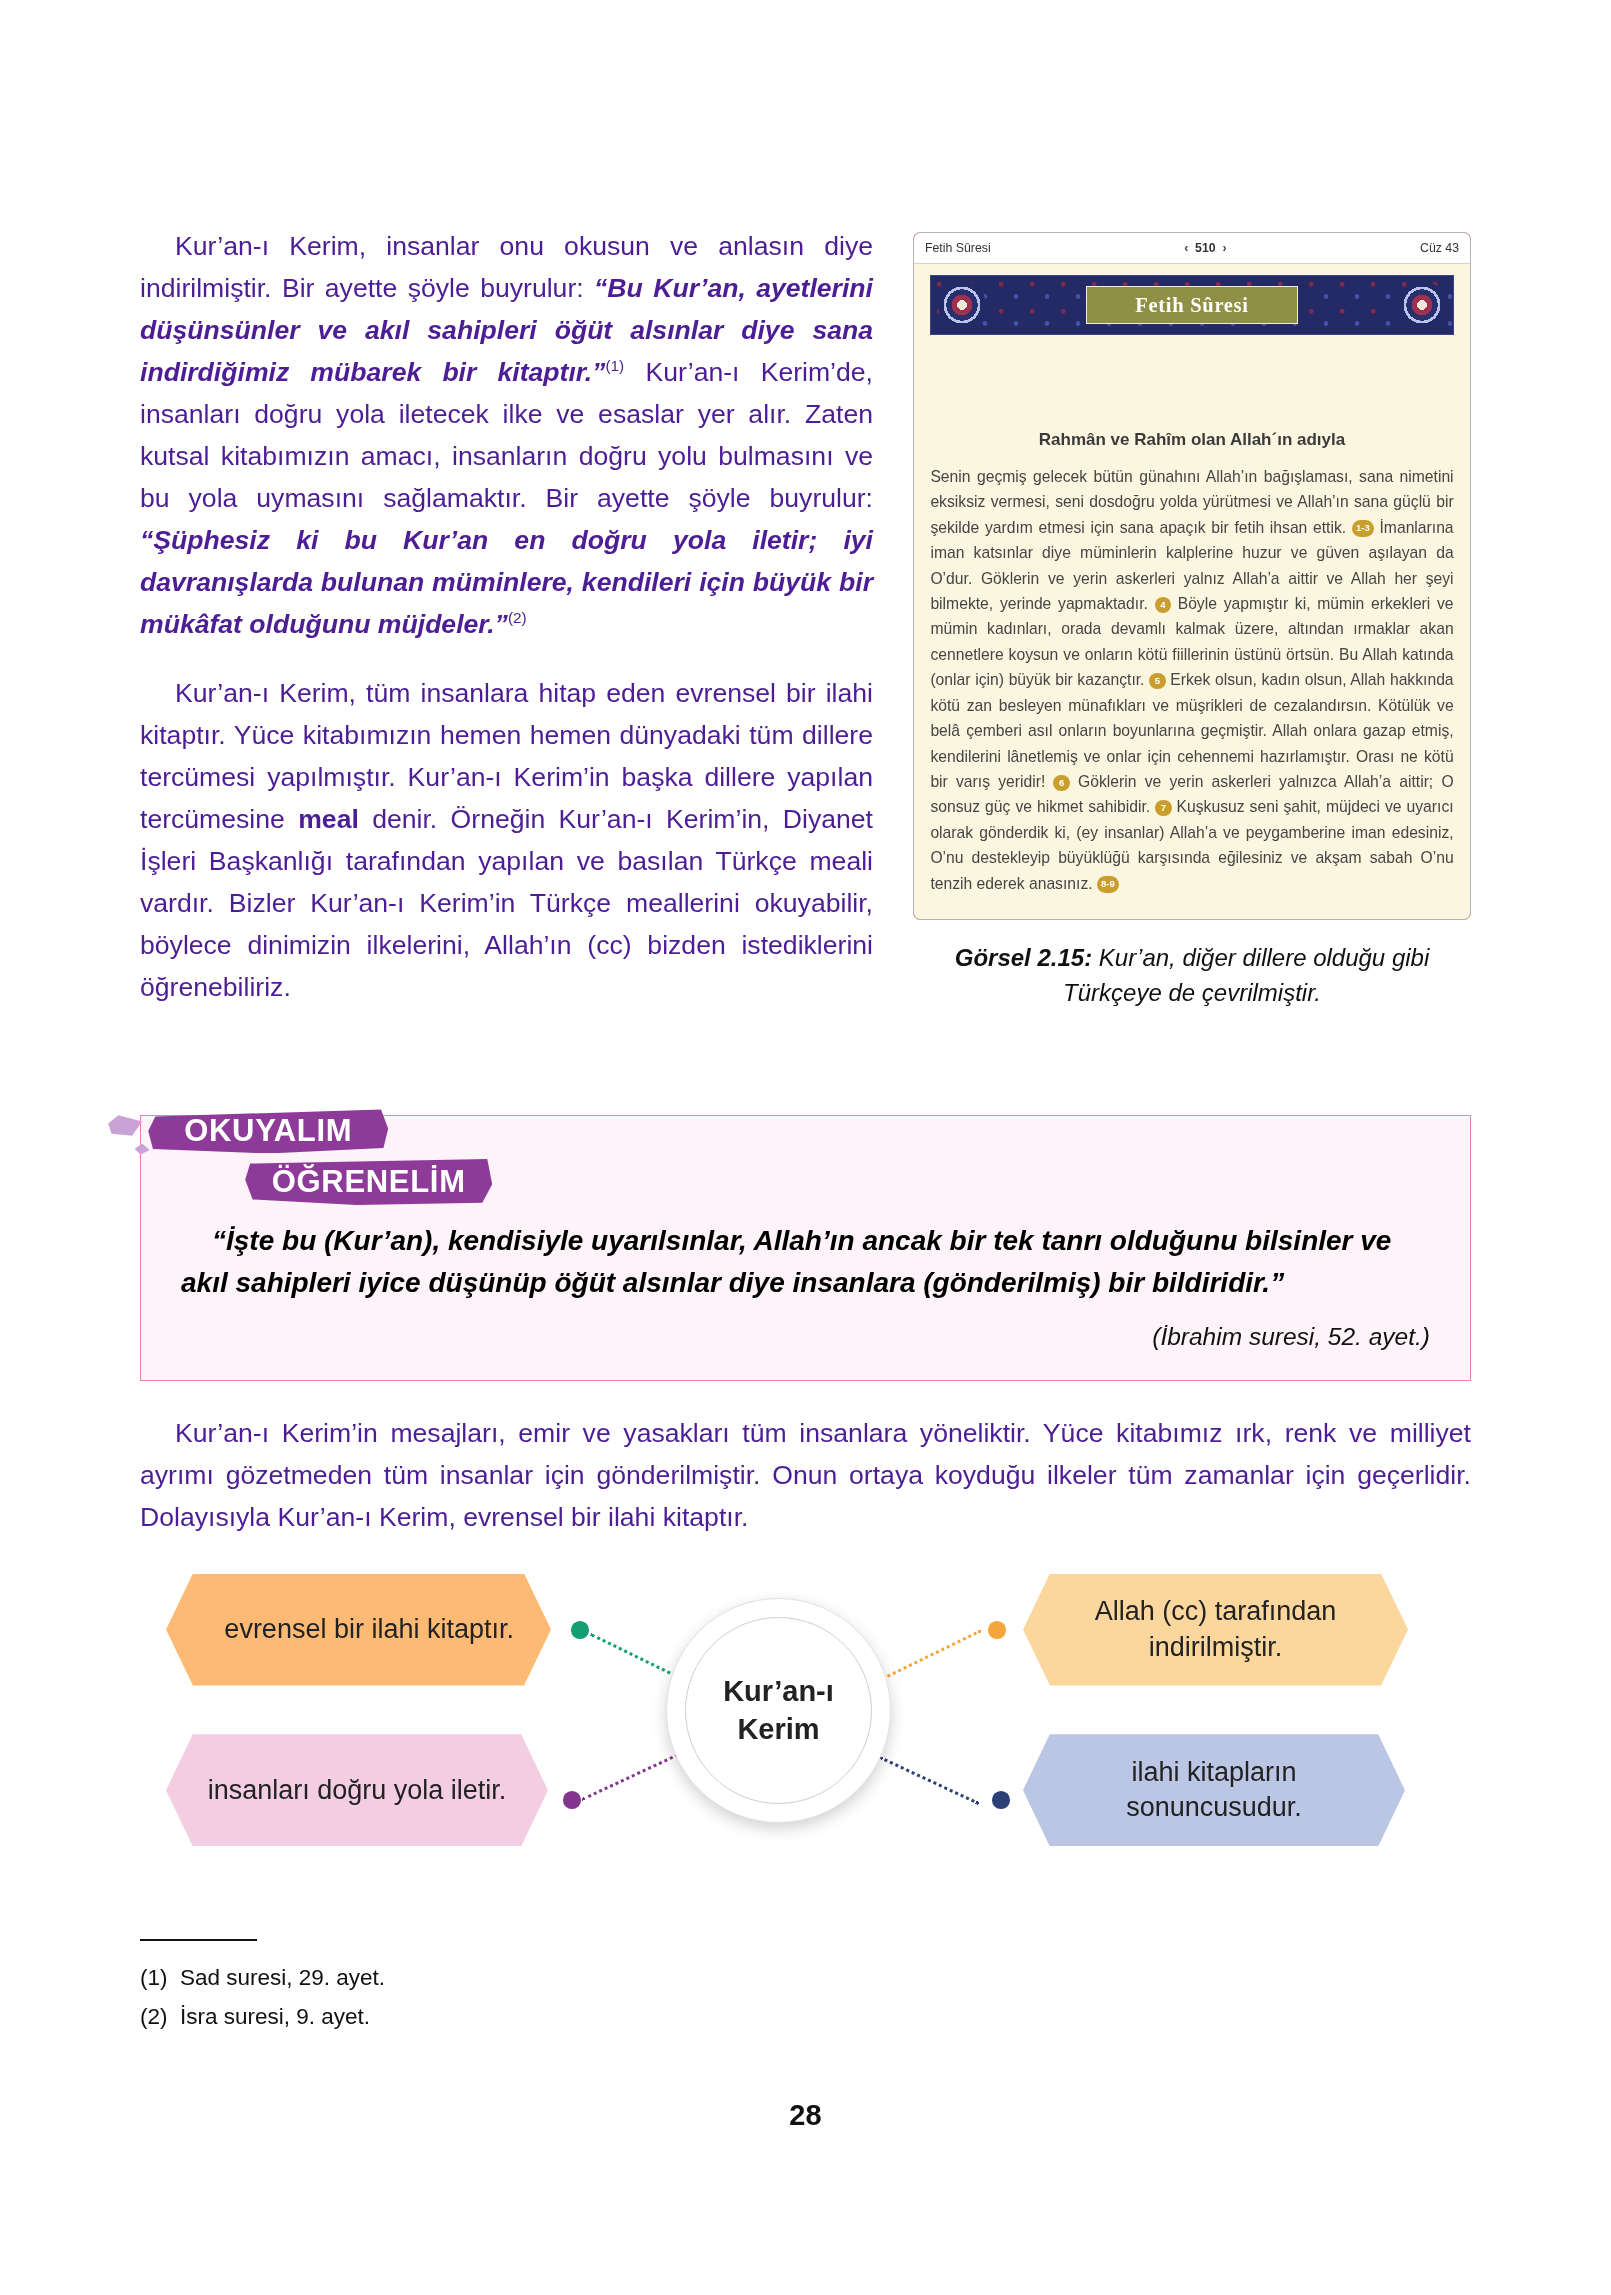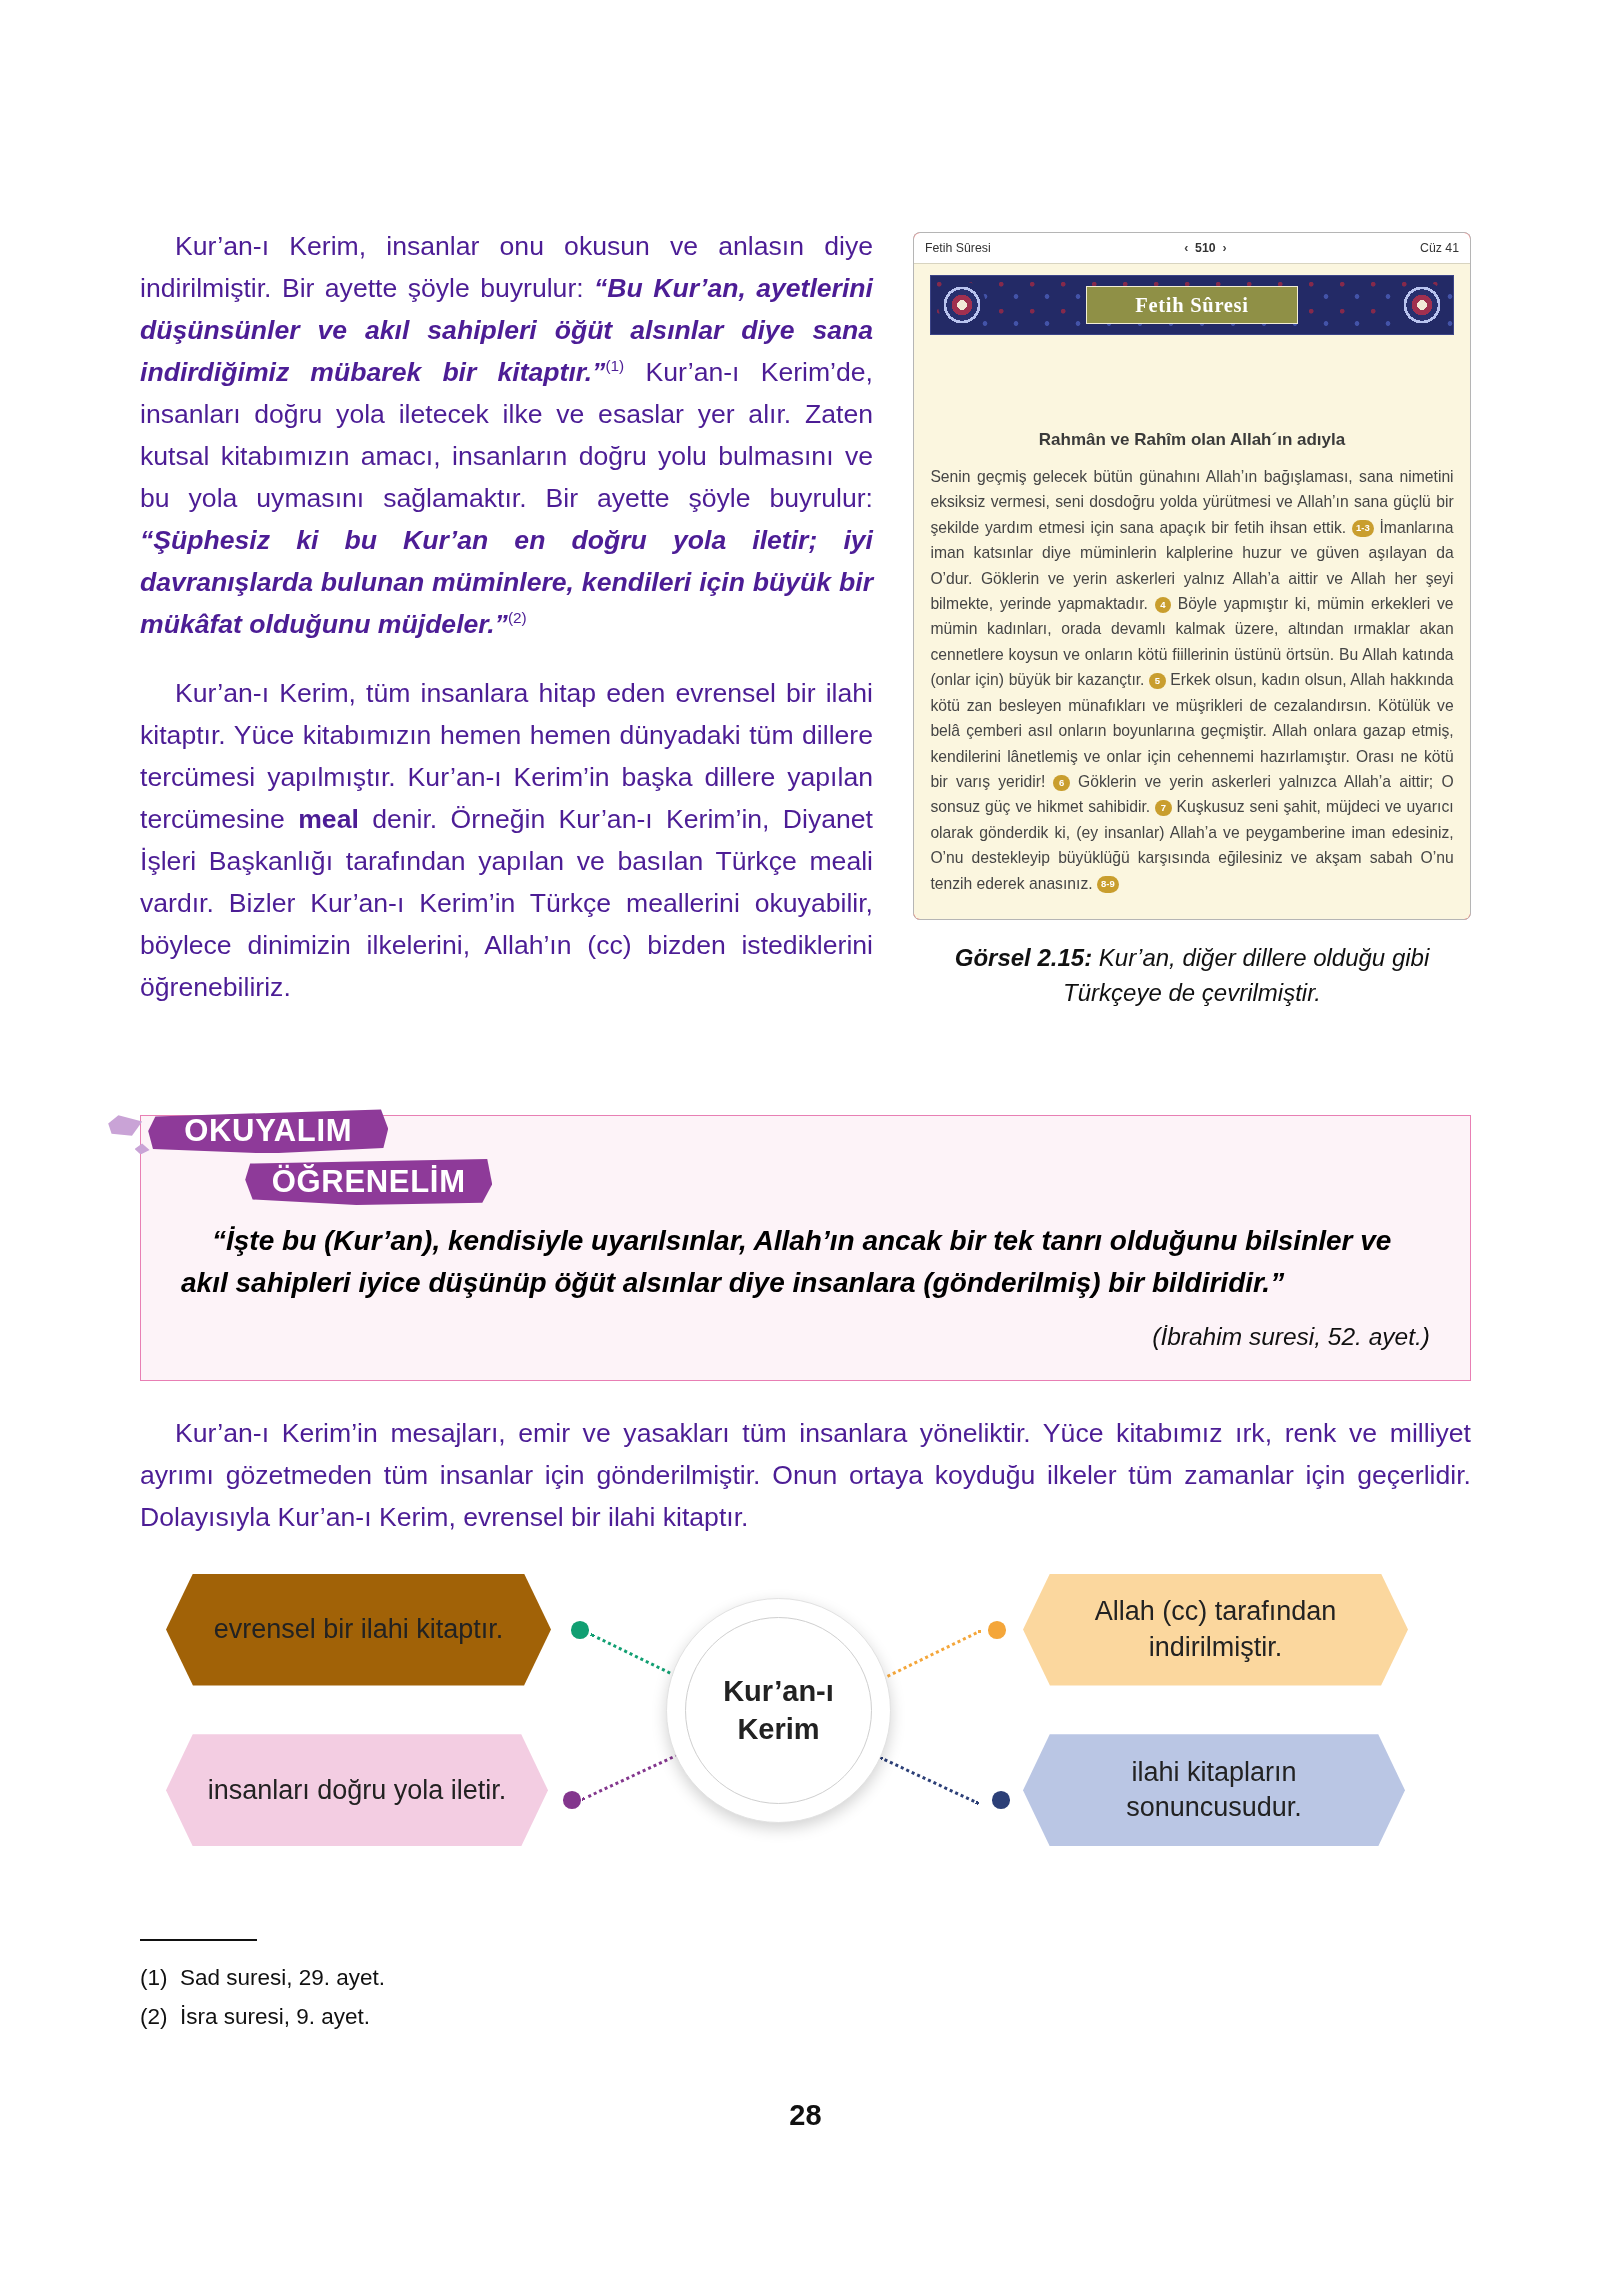--- a/index.html
+++ b/index.html
@@ -142,21 +142,21 @@
 
       <div class="fig-col">
         <figure class="quran-app">
           <div class="app-top">
             <span>Fetih Sûresi</span>
             <span class="app-top-center">
               <span class="nav-arrow">‹</span>
               <span>510</span>
               <span class="nav-arrow">›</span>
             </span>
-            <span>Cüz 41</span>
+            <span>Cüz 43</span>
           </div>
           <div class="mushaf-page" style="background-color: rgb(251, 246, 223);">
             <div class="banner" style="background-color: rgb(35, 42, 102);">
               <div class="banner-medallion left"></div>
               <div class="banner-title-box" style="background-color: rgb(143, 144, 70);">
                 <span>Fetih Sûresi</span>
               </div>
               <div class="banner-medallion right"></div>
             </div>
             <p class="bismillah">Rahmân ve Rahîm olan Allah´ın adıyla</p>
@@ -190,21 +190,21 @@
       <div class="cline l1" style="border-color: rgb(17, 159, 114);"></div>
       <div class="cline l2" style="border-color: rgb(244, 166, 58);"></div>
       <div class="cline l3" style="border-color: rgb(131, 54, 141);"></div>
       <div class="cline l4" style="border-color: rgb(44, 63, 119);"></div>
 
       <div class="dot d1" style="background-color: rgb(17, 159, 114);"></div>
       <div class="dot d2" style="background-color: rgb(244, 166, 58);"></div>
       <div class="dot d3" style="background-color: rgb(131, 54, 141);"></div>
       <div class="dot d4" style="background-color: rgb(44, 63, 119);"></div>
 
-      <div class="hex hex1" style="background-color: #a16207;">
+      <div class="hex hex1" style="background-color: #fdba74; justify-content: flex-end;">
         <span>evrensel bir ilahi kitaptır.</span>
       </div>
       <div class="hex hex3" style="background-color: rgb(243, 205, 226);">
         <span>insanları doğru yola iletir.</span>
       </div>
       <div class="hex hex2" style="background-color: rgb(251, 215, 158);">
         <span>Allah (cc) tarafından indirilmiştir.</span>
       </div>
       <div class="hex hex4" style="background-color: rgb(186, 198, 228);">
         <span>ilahi kitapların sonuncusudur.</span>

